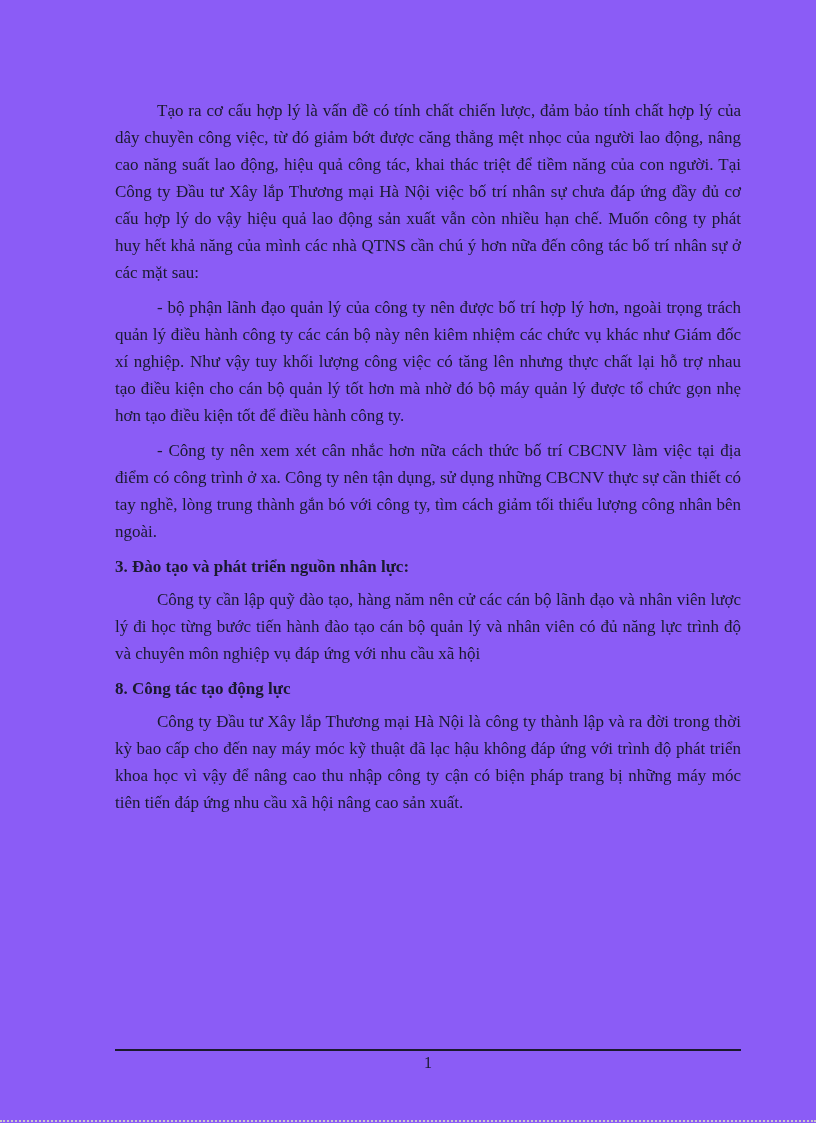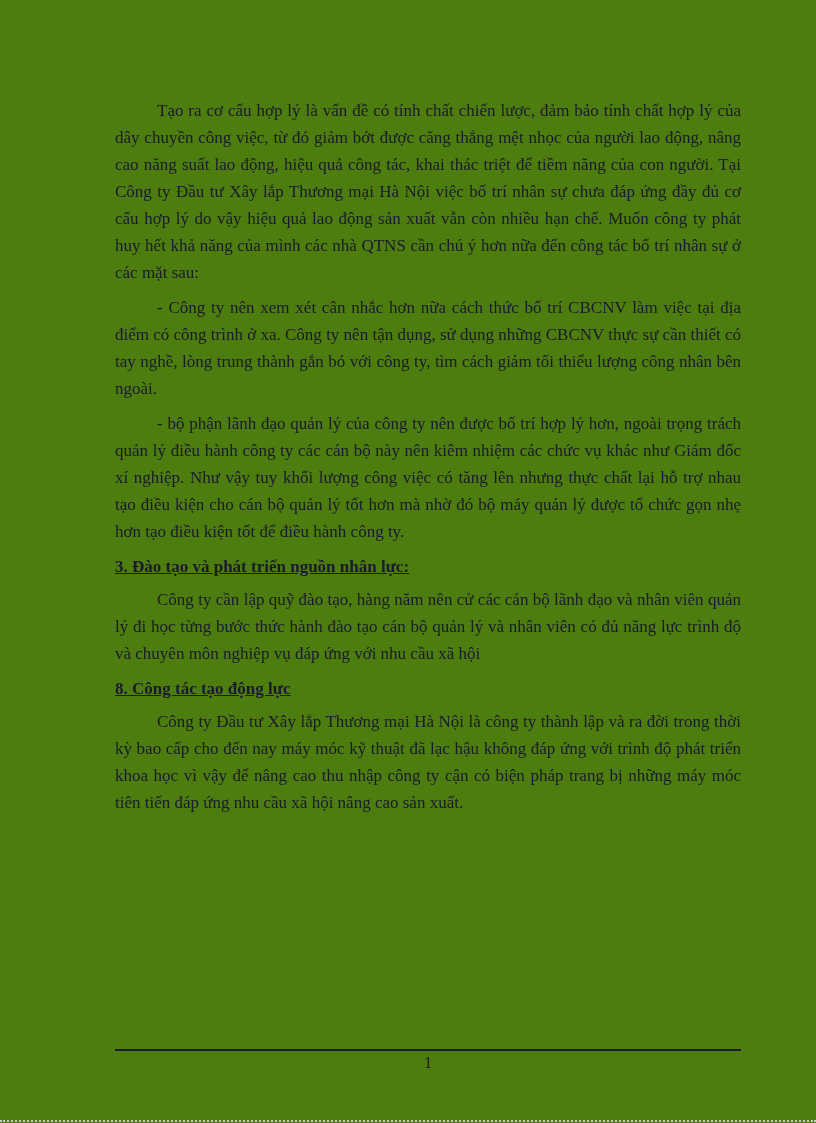--- a/index.html
+++ b/index.html
@@ -2,21 +2,21 @@
 <html><head>
 <meta charset="utf-8">
 <style>
   * { box-sizing: border-box; }
   html, body { margin: 0; padding: 0; background: #ffffff; }
 
   .page {
     position: relative;
     width: 816px;
     height: 1123px;
-    background: #4d7c0f;
+    background: #8b5cf6;
     font-family: "Liberation Serif", "DejaVu Serif", serif;
     color: #1a1a2e;
     overflow: hidden;
   }
 
   .content {
     position: absolute;
     top: 0;
     left: 115px;
     width: 626px;
@@ -28,21 +28,20 @@
   .content p {
     margin: 0 0 8px 0;
     text-align: justify;
     text-indent: 42px;
   }
 
   .content h3 {
     margin: 8px 0 6px 0;
     font-size: 17px;
     font-weight: bold;
-    text-decoration: underline;
     text-align: left;
   }
 
   .footer {
     position: absolute;
     left: 115px;
     width: 626px;
     top: 1049px;
   }
 
@@ -67,27 +66,27 @@
   }
 </style>
 </head>
 <body>
 
 <div class="page">
 
   <div class="content">
     <p>Tạo ra cơ cấu hợp lý là vấn đề có tính chất chiến lược, đảm bảo tính chất hợp lý của dây chuyền công việc, từ đó giảm bớt được căng thẳng mệt nhọc của người lao động, nâng cao năng suất lao động, hiệu quả công tác, khai thác triệt để tiềm năng của con người. Tại Công ty Đầu tư Xây lắp Thương mại Hà Nội việc bố trí nhân sự chưa đáp ứng đầy đủ cơ cấu hợp lý do vậy hiệu quả lao động sản xuất vẫn còn nhiều hạn chế. Muốn công ty phát huy hết khả năng của mình các nhà QTNS cần chú ý hơn nữa đến công tác bố trí nhân sự ở các mặt sau:</p>
 
+    <p>- bộ phận lãnh đạo quản lý của công ty nên được bố trí hợp lý hơn, ngoài trọng trách quản lý điều hành công ty các cán bộ này nên kiêm nhiệm các chức vụ khác như Giám đốc xí nghiệp. Như vậy tuy khối lượng công việc có tăng lên nhưng thực chất lại hỗ trợ nhau tạo điều kiện cho cán bộ quản lý tốt hơn mà nhờ đó bộ máy quản lý được tổ chức gọn nhẹ hơn tạo điều kiện tốt để điều hành công ty.</p>
+
     <p>- Công ty nên xem xét cân nhắc hơn nữa cách thức bố trí CBCNV làm việc tại địa điểm có công trình ở xa. Công ty nên tận dụng, sử dụng những CBCNV thực sự cần thiết có tay nghề, lòng trung thành gắn bó với công ty, tìm cách giảm tối thiểu lượng công nhân bên ngoài.</p>
-
-    <p>- bộ phận lãnh đạo quản lý của công ty nên được bố trí hợp lý hơn, ngoài trọng trách quản lý điều hành công ty các cán bộ này nên kiêm nhiệm các chức vụ khác như Giám đốc xí nghiệp. Như vậy tuy khối lượng công việc có tăng lên nhưng thực chất lại hỗ trợ nhau tạo điều kiện cho cán bộ quản lý tốt hơn mà nhờ đó bộ máy quản lý được tổ chức gọn nhẹ hơn tạo điều kiện tốt để điều hành công ty.</p>
 
     <h3>3. Đào tạo và phát triển nguồn nhân lực:</h3>
 
-    <p>Công ty cần lập quỹ đào tạo, hàng năm nên cử các cán bộ lãnh đạo và nhân viên quản lý đi học từng bước thức hành đào tạo cán bộ quản lý và nhân viên có đủ năng lực trình độ và chuyên môn nghiệp vụ đáp ứng với nhu cầu xã hội</p>
+    <p>Công ty cần lập quỹ đào tạo, hàng năm nên cử các cán bộ lãnh đạo và nhân viên lược lý đi học từng bước tiến hành đào tạo cán bộ quản lý và nhân viên có đủ năng lực trình độ và chuyên môn nghiệp vụ đáp ứng với nhu cầu xã hội</p>
 
     <h3>8. Công tác tạo động lực</h3>
 
     <p>Công ty Đầu tư Xây lắp Thương mại Hà Nội là công ty thành lập và ra đời trong thời kỳ bao cấp cho đến nay máy móc kỹ thuật đã lạc hậu không đáp ứng với trình độ phát triển khoa học vì vậy để nâng cao thu nhập công ty cận có biện pháp trang bị những máy móc tiên tiến đáp ứng nhu cầu xã hội nâng cao sản xuất.</p>
   </div>
 
   <div class="footer">
     <div class="footer-rule"></div>
     <div class="page-number">1</div>
   </div>

